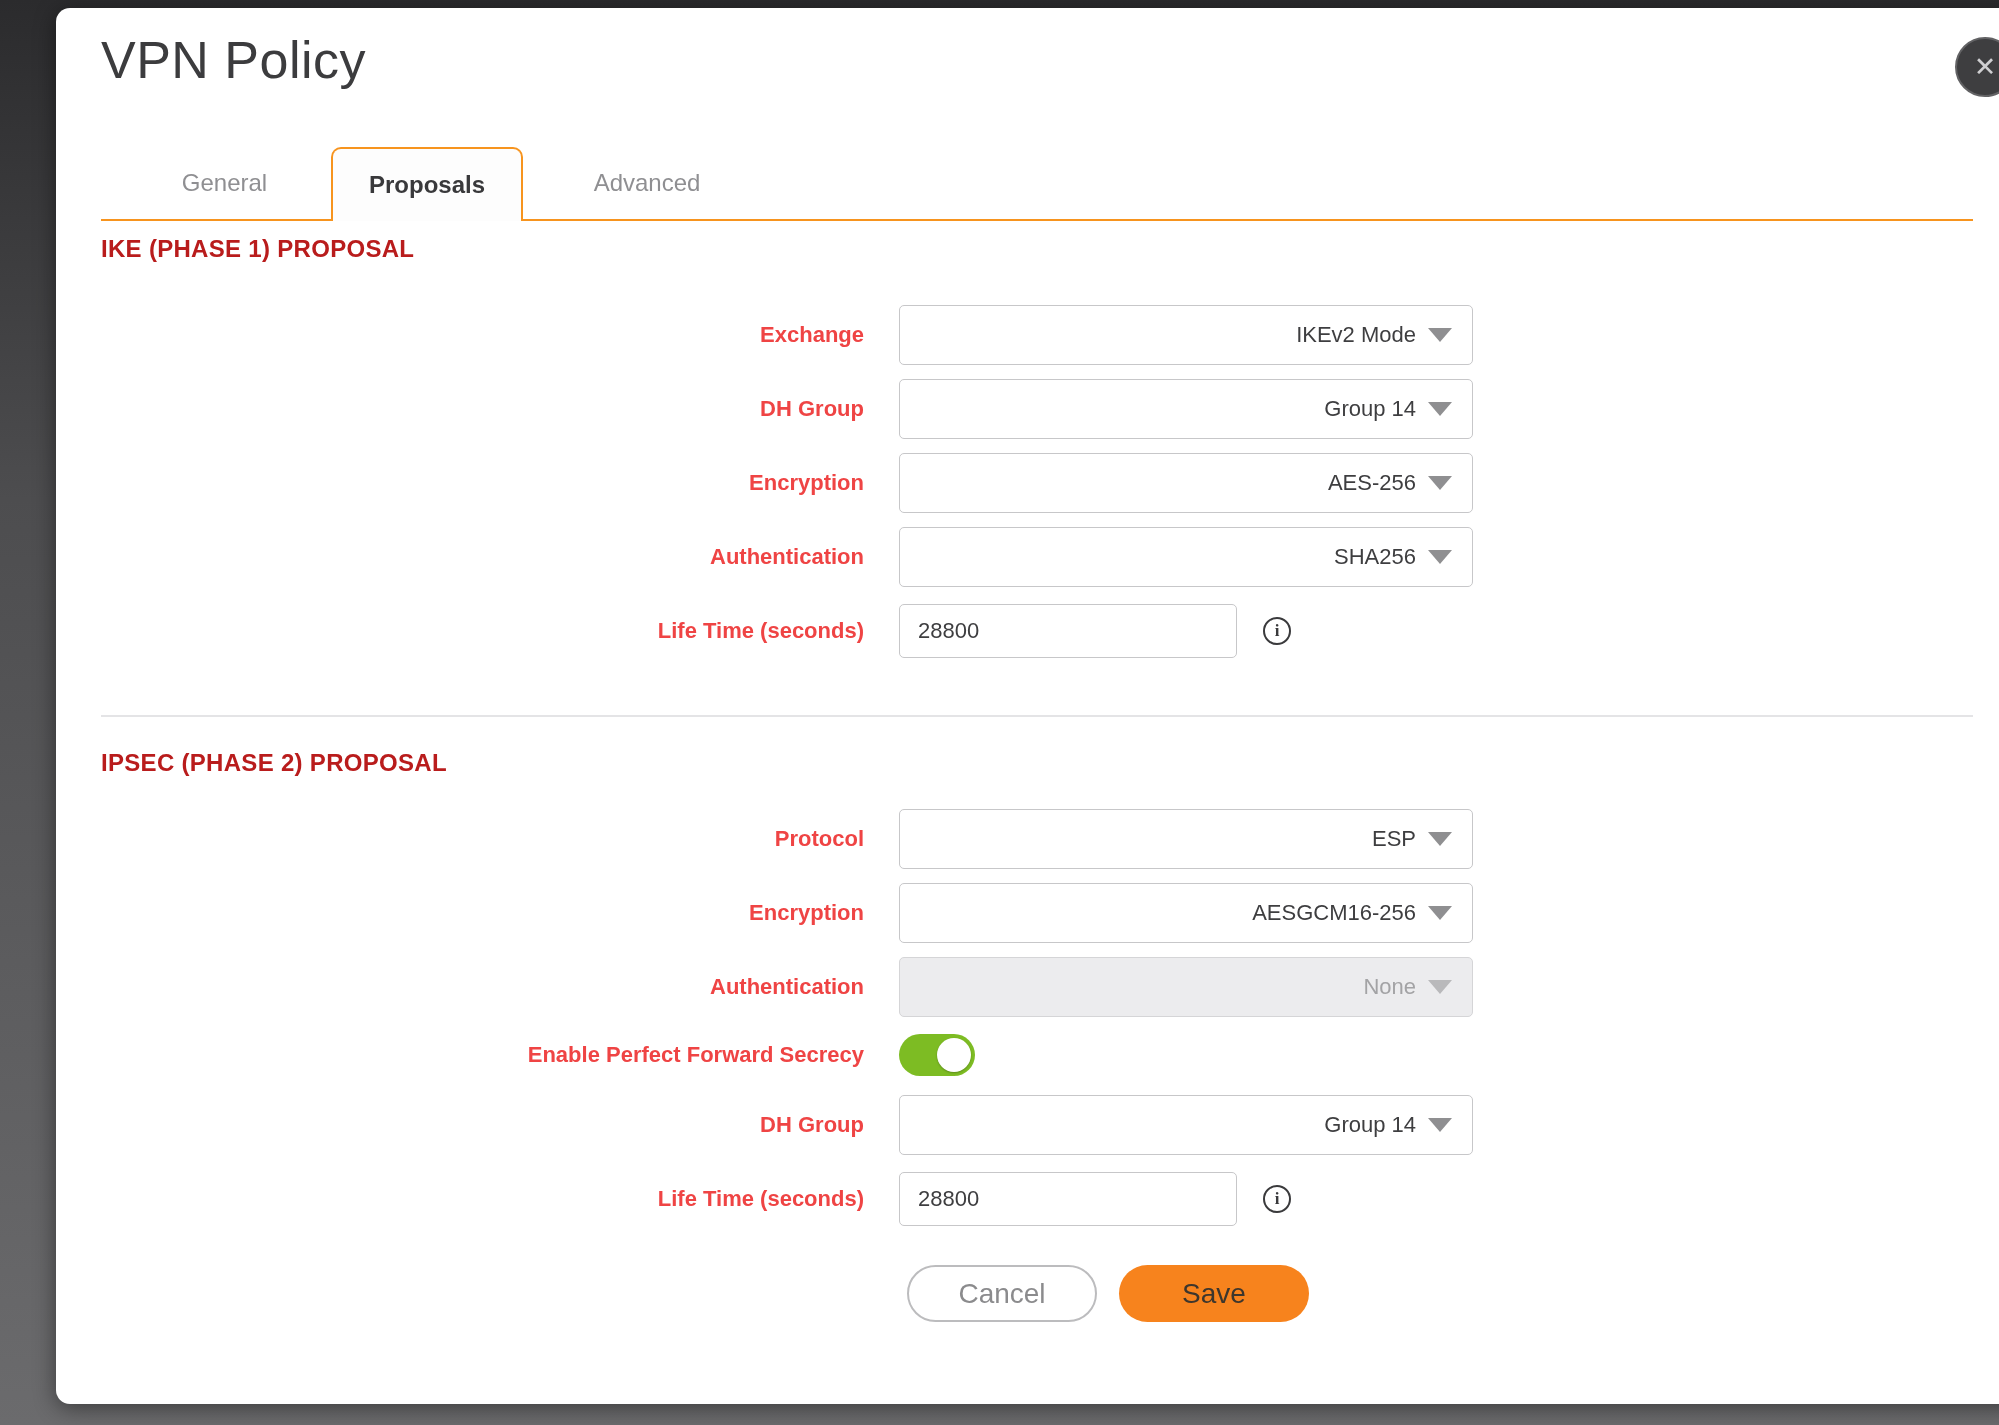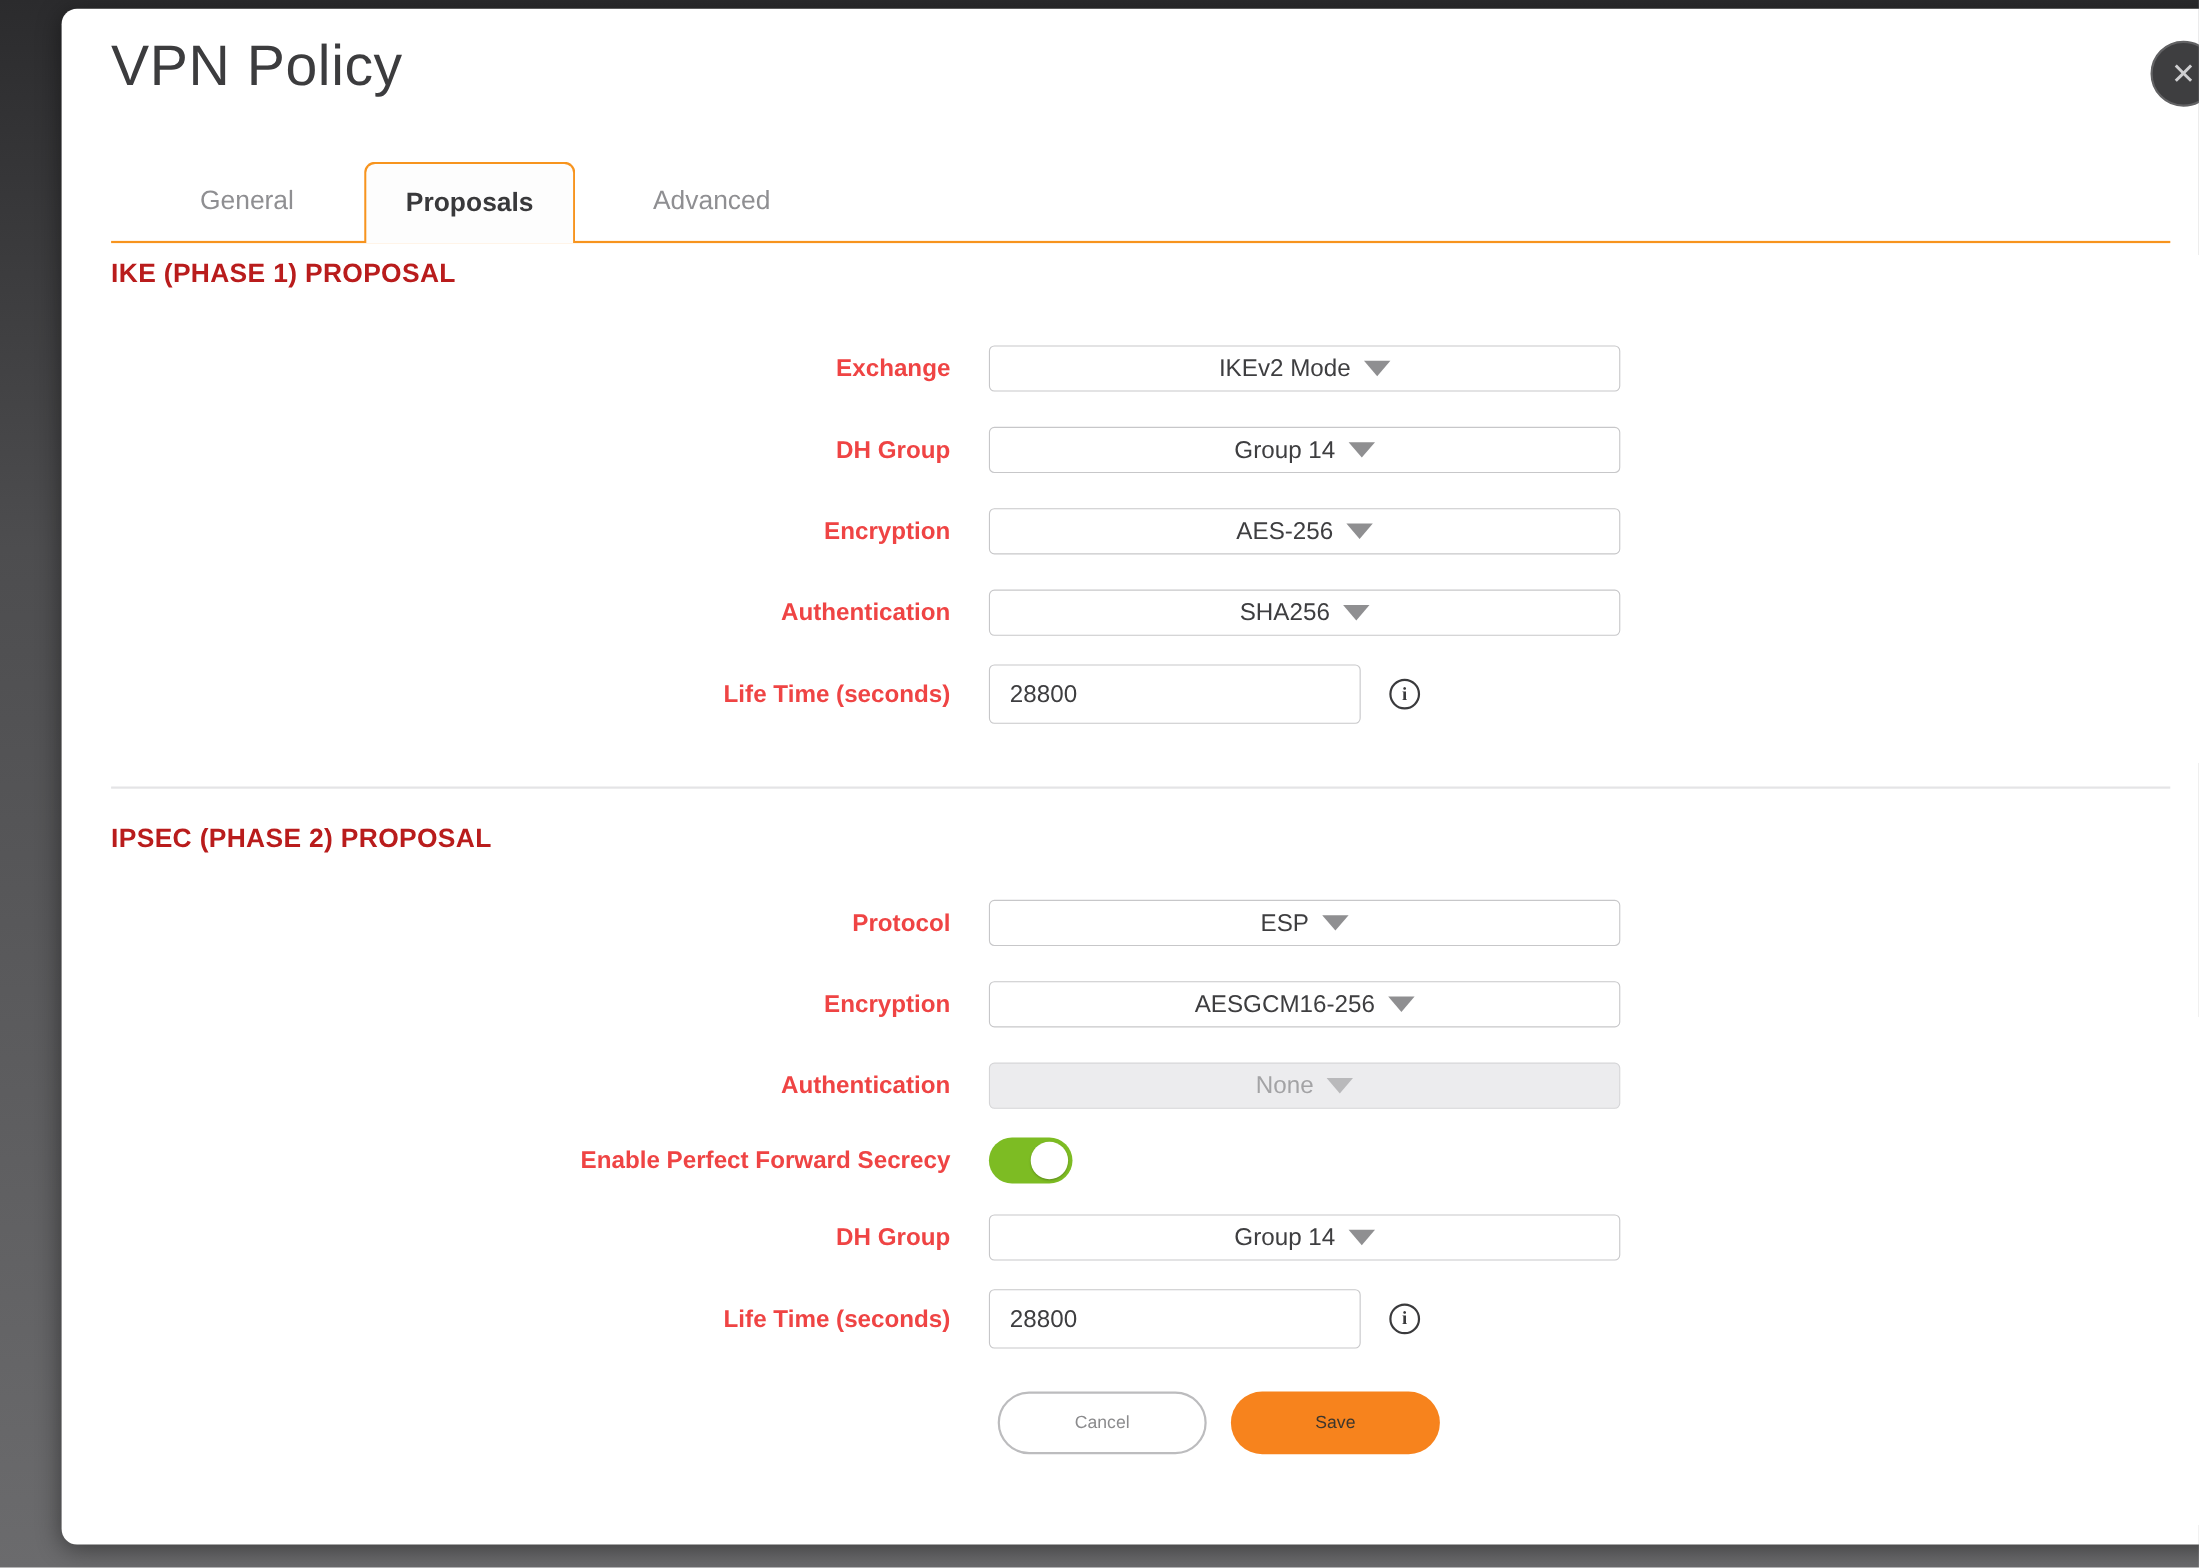--- a/index.html
+++ b/index.html
@@ -51,23 +51,23 @@
   .rows{margin-top:46px;}
   .section-ipsec{border-top:2px solid #e4e4e6;margin-top:57px;padding-top:18px;}
   .section-ipsec .rows{margin-top:36px;}
   .row{display:flex;align-items:center;height:54px;margin-bottom:20px;}
   .row.toggle-row{height:42px;margin-bottom:22px;}
   .row-label{
     width:763px;flex:none;text-align:right;font-size:22px;font-weight:700;color:#ef4444;
   }
   .row-control{margin-left:35px;display:flex;align-items:center;}
   .select{
-    width:574px;height:42px;box-sizing:border-box;background:#fff;
+    width:574px;height:60px;box-sizing:border-box;background:#fff;
     border:1.5px solid #c7c7c9;border-radius:5px;
-    display:flex;align-items:center;justify-content:center;
+    display:flex;align-items:center;justify-content:flex-end;
     padding:0 20px;font-size:22px;color:#3e3e40;cursor:pointer;
   }
   .caret{
     width:0;height:0;border-left:12px solid transparent;border-right:12px solid transparent;
     border-top:14px solid #8f8f91;flex:none;margin-left:12px;
   }
   .select.disabled{background:#ececee;border-color:#d5d5d7;color:#a3a3a5;cursor:default;}
   .select.disabled .caret{border-top-color:#b9b9bb;}
   .text-input{
     width:338px;height:54px;box-sizing:border-box;border:1.5px solid #c7c7c9;border-radius:5px;
@@ -84,21 +84,21 @@
     width:76px;height:42px;border-radius:21px;background:#7dbc23;position:relative;cursor:pointer;
   }
   .toggle .knob{
     position:absolute;top:4px;right:4px;width:34px;height:34px;border-radius:50%;
     background:#ffffff;box-shadow:0 1px 2px rgba(0,0,0,.25);
   }
   
   .footer{display:flex;gap:22px;margin:39px 0 0 806px;}
   .btn{
     width:190px;height:57px;border-radius:28.5px;box-sizing:border-box;
-    display:flex;align-items:center;justify-content:center;font-size:16px;cursor:pointer;
+    display:flex;align-items:center;justify-content:center;font-size:28px;cursor:pointer;
     font-family:inherit;
   }
   .btn-cancel{background:#ffffff;border:2px solid #bcbcbe;color:#8b8b8d;}
   .btn-save{background:#f7831d;border:none;color:#3d362d;font-weight:500;}
 </style>
 </head>
 <body>
 
 <div class="dialog">
   <div class="dialog-inner">

